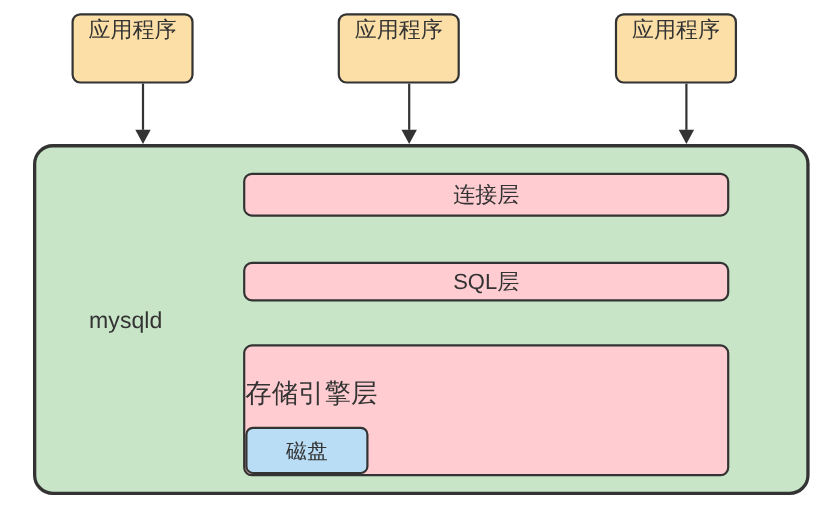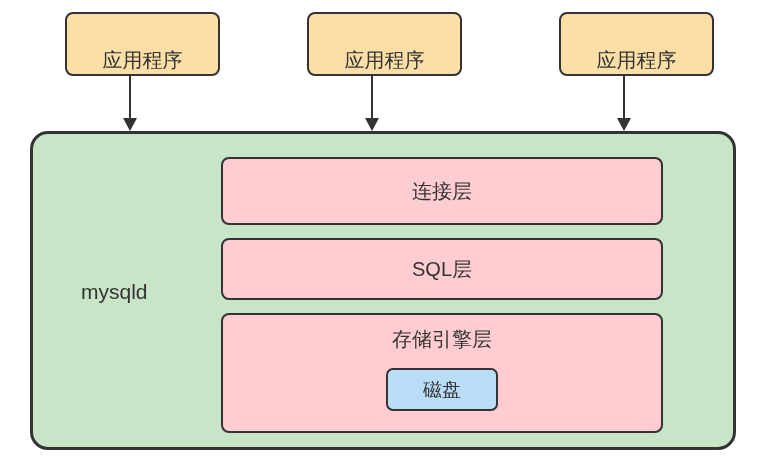--- a/index.html
+++ b/index.html
@@ -19,27 +19,27 @@
     background: #ffffff;
     font-family: "Liberation Sans", sans-serif;
     color: var(--text);
     overflow: hidden;
   }
 
   
   .app-box {
     position: absolute;
     top: 12px;
-    width: 155px;
+    width: 111px;
     height: 64px;
     background: var(--app-box-fill);
     border: 2.5px solid var(--border);
     border-radius: 8px;
     display: flex;
-    align-items: flex-end;
+    align-items: flex-start;
     justify-content: center;
     font-size: 20px;
   }
   .app-box.a1 { left: 65px; }
   .app-box.a2 { left: 307px; }
   .app-box.a3 { left: 559px; }
 
   
   .arrow {
     position: absolute;
@@ -92,34 +92,35 @@
     background: var(--layer-fill);
     border: 2.5px solid var(--border);
     border-radius: 8px;
   }
   .layer.simple {
     display: flex;
     align-items: center;
     justify-content: center;
     font-size: 20px;
   }
-  .layer.l-connection { top: 23px;  height: 68px; }
-  .layer.l-sql        { top: 104px; height: 62px; }
+  .layer.l-connection { top: 23px;  height: 40px; }
+  .layer.l-sql        { top: 104px; height: 36px; }
   .layer.l-storage    { top: 179px; height: 120px; }
 
   .storage-title {
-    margin-top: 11px;
-    text-align: center;
-    font-size: 20px;
+    margin-top: 26px;
+    text-align: left;
+    font-size: 24px;
   }
   .storage-row {
     margin-top: 15px;
     display: flex;
     justify-content: center;
     gap: 29px;
+    flex-direction: column;
   }
   .resource-box {
     width: 112px;
     height: 43px;
     background: var(--resource-fill);
     border: 2.5px solid var(--border);
     border-radius: 7px;
     display: flex;
     align-items: center;
     justify-content: center;

